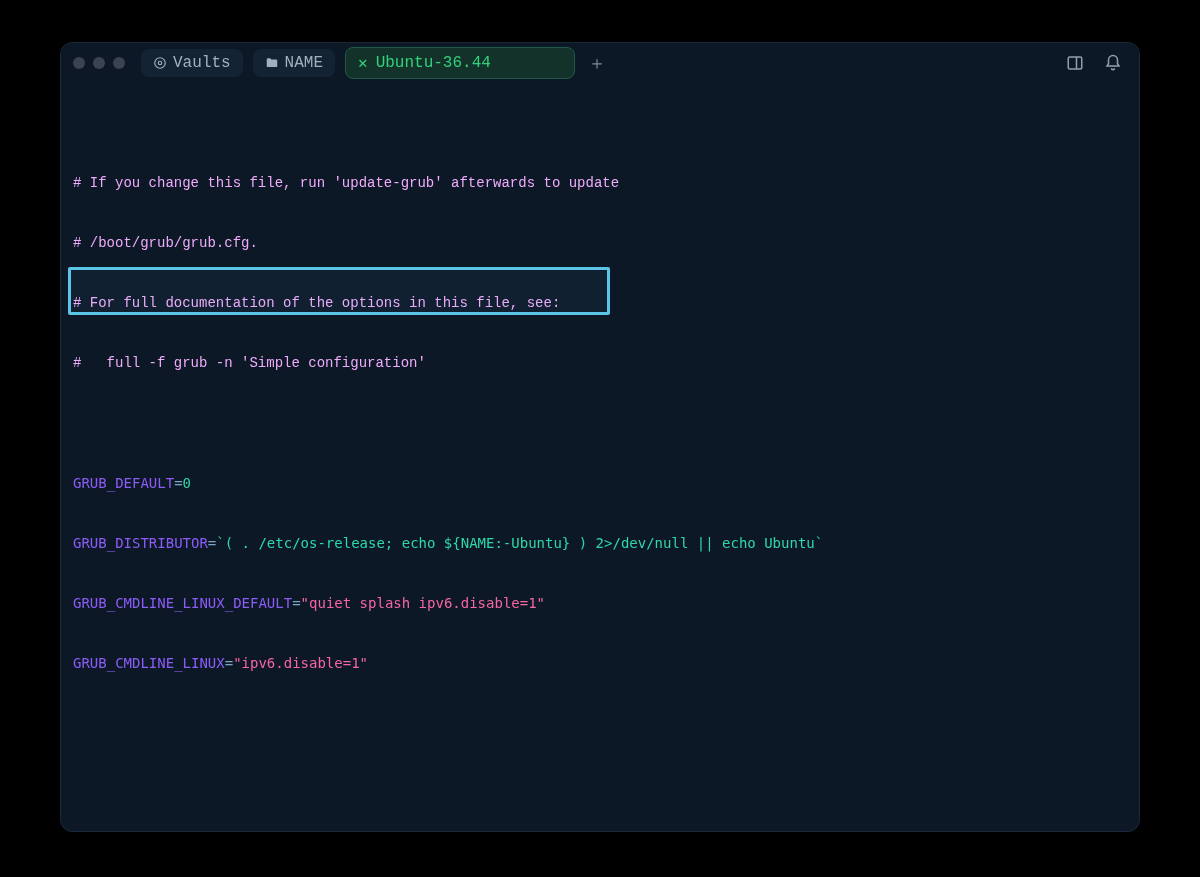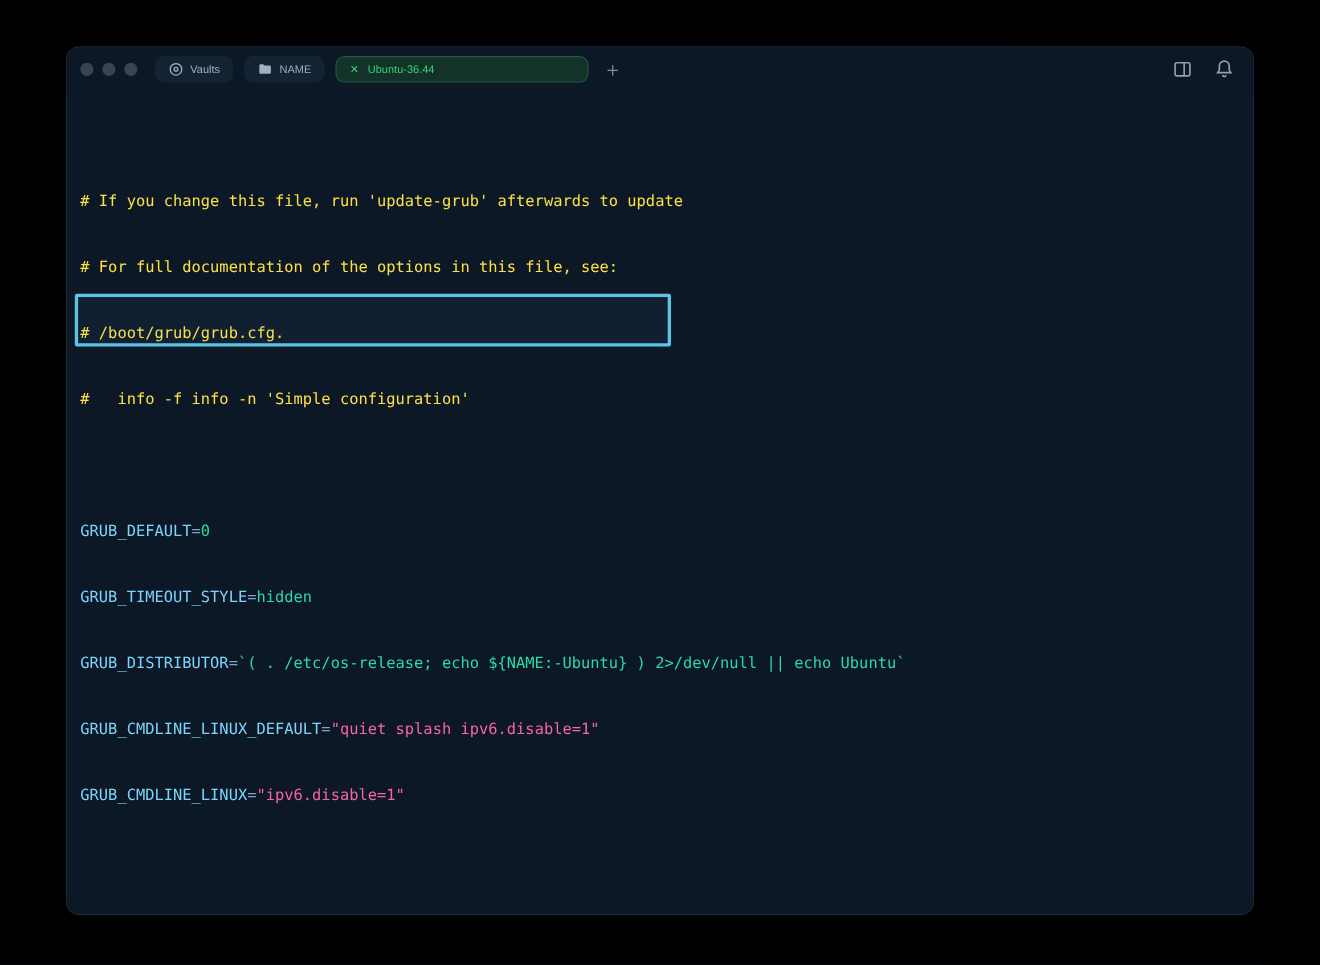--- a/index.html
+++ b/index.html
@@ -37,24 +37,24 @@
   .dot {
     width: 12px; height: 12px; border-radius: 50%;
     background: #3a4450;
   }
   .tab {
     display: flex;
     align-items: center;
     gap: 6px;
     padding: 5px 12px;
     border-radius: 8px;
-    font-size: 10px;
+    font-size: 16px;
     color: #9fb0bf;
     background: #142333;
-    font-family: Liberation Sans, sans-serif;
+    font-family: Liberation Mono, monospace;
   }
   .tab .tabicon { display:inline-flex; width:14px; height:14px; }
   .tab.active {
     background: #12322a;
     color: #33d17a;
     border: 1px solid #1f5a46;
   }
   .tab.active .close { color: #33d17a; margin-right: 2px; }
   .newtab {
     width: 24px; height: 24px;
@@ -71,22 +71,22 @@
   }
   .editor {
     padding: 10px 12px 12px 12px;
     font-size: 14px;
     line-height: 20px;
     white-space: pre;
     color: #36c2c2;
     position: relative;
   }
   .line { display: block; min-height: 20px; }
-  .comment { color: #fde047; }
-  .key { color: #7dd3fc; }
+  .comment { color: #f0abfc; font-family: Liberation Mono, monospace; }
+  .key { color: #8b5cf6; }
   .op { color: #7da4c7; }
   .val { color: #2fd8a8; }
   .str { color: #f765a3; }
   .highlight-box {
     position: absolute;
     border: 3px solid #5bc5e8;
     background: rgba(91,197,232,0.05);
     pointer-events: none;
     border-radius: 2px;
   }
@@ -141,26 +141,25 @@
         <path d="M6 8a6 6 0 1 1 12 0v5l2 3H4l2-3V8z"></path>
           <path d="M10 19a2 2 0 0 0 4 0"></path>
       </svg>
     </div>
   </div>
 
   <div class="editor">
     <div class="highlight-box" style="top:184px;left:7px;width:542px;height:48px;"></div>
 
     <span class="line comment"># If you change this file, run 'update-grub' afterwards to update</span>
+    <span class="line comment"># /boot/grub/grub.cfg.</span>
     <span class="line comment"># For full documentation of the options in this file, see:</span>
-    <span class="line comment"># /boot/grub/grub.cfg.</span>
-    <span class="line comment">#   info -f info -n 'Simple configuration'</span>
+    <span class="line comment">#   full -f grub -n 'Simple configuration'</span>
     <span class="line"> </span>
     <span class="line"><span class="key">GRUB_DEFAULT</span><span class="op">=</span><span class="val">0</span></span>
-    <span class="line"><span class="key">GRUB_TIMEOUT_STYLE</span><span class="op">=</span><span class="val">hidden</span></span>
     <span class="line"><span class="key">GRUB_DISTRIBUTOR</span><span class="op">=</span><span class="val">`( . /etc/os-release; echo ${NAME:-Ubuntu} ) 2&gt;/dev/null || echo Ubuntu`</span></span>
     <span class="line"><span class="key">GRUB_CMDLINE_LINUX_DEFAULT</span><span class="op">=</span><span class="str">"quiet splash ipv6.disable=1"</span></span>
     <span class="line"><span class="key">GRUB_CMDLINE_LINUX</span><span class="op">=</span><span class="str">"ipv6.disable=1"</span></span>
     
     
     
     
     
     
     

